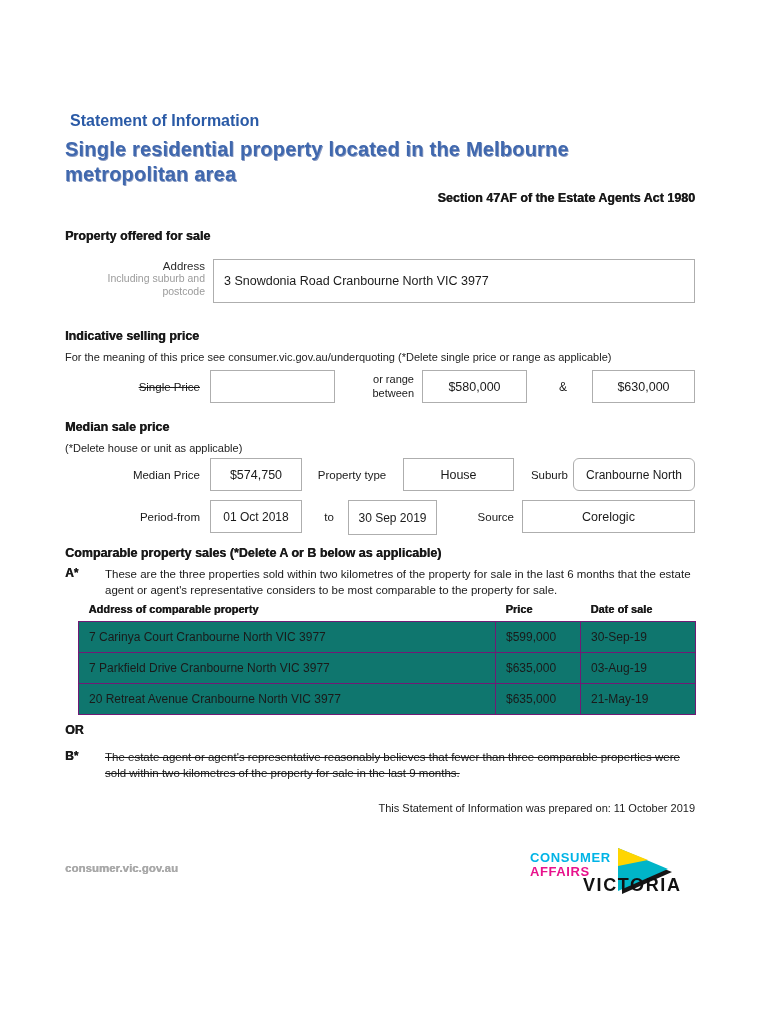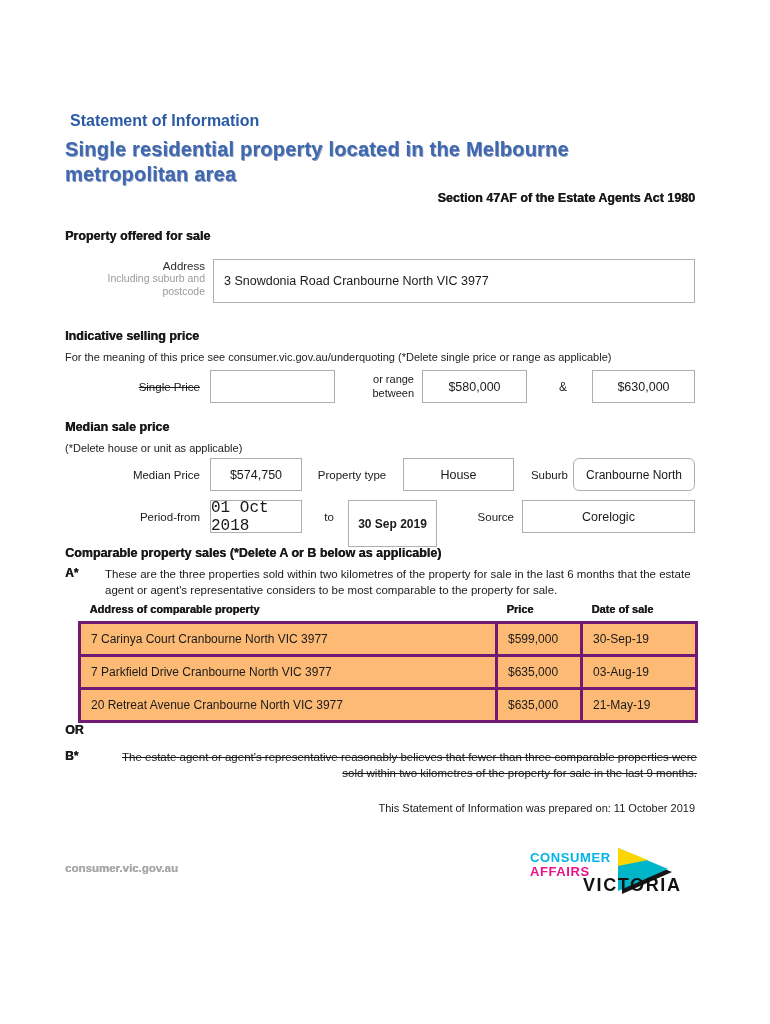--- a/index.html
+++ b/index.html
@@ -18,30 +18,30 @@
   .sublabel{font-size:10.5px;color:#9b9b9b;line-height:1.25;}
   .fbox{
     position:absolute;border:1px solid #aeaeae;background:#fff;
     display:flex;align-items:center;font-size:12.5px;box-sizing:border-box;
   }
   .fbox.c{justify-content:center;}
   .fbox.pl{padding-left:10px;}
   .vlabel{position:absolute;display:flex;align-items:center;font-size:11.5px;box-sizing:border-box;}
   .vlabel.r{justify-content:flex-end;}
   .vlabel.c{justify-content:center;}
-  .strike{text-decoration:line-through;text-align:right;}
+  .strike{text-decoration:line-through;}
   .note{font-size:11px;color:#222;}
   .para{font-size:11.5px;line-height:1.4;color:#1a1a1a;}
   table.cmp{border-collapse:collapse;width:617px;table-layout:fixed;}
   table.cmp th{
     text-align:left;font-size:11px;font-weight:700;text-shadow:0.4px 0 0 currentColor;
     padding:2px 10px 6px 10px;border:none;
   }
   table.cmp td{
-    border:3px solid #701a75;height:30px;padding:0 10px;font-size:12px;background:#fdba74;
+    border:1px solid #701a75;height:30px;padding:0 10px;font-size:12px;background:#0f766e;
   }
   .col-addr{width:417px;}
   .col-price{width:85px;}
   .col-date{width:115px;}
   .footer-site{font-size:11.5px;font-weight:700;color:#a8a8a8;text-shadow:0.3px 0 0 currentColor;}
   .logo{position:absolute;width:170px;height:50px;}
   .logo .l1{position:absolute;top:2px;left:2px;font-size:13px;font-weight:800;letter-spacing:.6px;color:#00b4e6;}
   .logo .l2{position:absolute;top:16px;left:2px;font-size:13px;font-weight:800;letter-spacing:.6px;color:#e8128c;}
   .logo .l3{position:absolute;top:27px;left:55px;font-size:18px;font-weight:800;letter-spacing:1.6px;color:#111;z-index:2;}
   .logo svg{position:absolute;left:86px;top:-2px;z-index:1;}
@@ -77,23 +77,23 @@
   <div class="abs note" style="left:65px;top:442px;">(*Delete house or unit as applicable)</div>
 
   <div class="vlabel r" style="left:90px;top:458px;width:110px;height:33px;">Median Price</div>
   <div class="fbox c" style="left:210px;top:458px;width:92px;height:33px;">$574,750</div>
   <div class="vlabel c" style="left:308px;top:458px;width:88px;height:33px;">Property type</div>
   <div class="fbox c" style="left:403px;top:458px;width:111px;height:33px;">House</div>
   <div class="vlabel r" style="left:518px;top:458px;width:50px;height:33px;">Suburb</div>
   <div class="fbox c" style="left:573px;top:458px;width:122px;height:33px;font-size:12px;border-radius:6px;">Cranbourne North</div>
 
   <div class="vlabel r" style="left:90px;top:500px;width:110px;height:33px;">Period-from</div>
-  <div class="fbox c" style="left:210px;top:500px;width:92px;height:33px;font-size:16px;font-family:Liberation Mono, monospace;">01 Oct 2018</div>
+  <div class="fbox c" style="left:210px;top:500px;width:92px;height:33px;font-size:12px;">01 Oct 2018</div>
   <div class="vlabel c" style="left:316px;top:500px;width:26px;height:33px;">to</div>
-  <div class="fbox c" style="left:348px;top:500px;width:89px;height:47px;font-size:12px;font-weight:bold;">30 Sep 2019</div>
+  <div class="fbox c" style="left:348px;top:500px;width:89px;height:35px;font-size:12px;">30 Sep 2019</div>
   <div class="vlabel r" style="left:462px;top:500px;width:52px;height:33px;">Source</div>
   <div class="fbox c" style="left:522px;top:500px;width:173px;height:33px;">Corelogic</div>
 
   <div class="abs doc-bold" style="left:65px;top:546px;font-size:12.5px;">Comparable property sales (*Delete A or B below as applicable)</div>
 
   <div class="abs doc-bold" style="left:65px;top:566px;font-size:12px;">A*</div>
   <div class="abs para" style="left:105px;top:566px;width:592px;">These are the three properties sold within two kilometres of the property for sale in the last 6 months that the estate agent or agent's representative considers to be most comparable to the property for sale.</div>
 
   <table class="cmp abs" style="left:78px;top:601px;">
     <colgroup>

